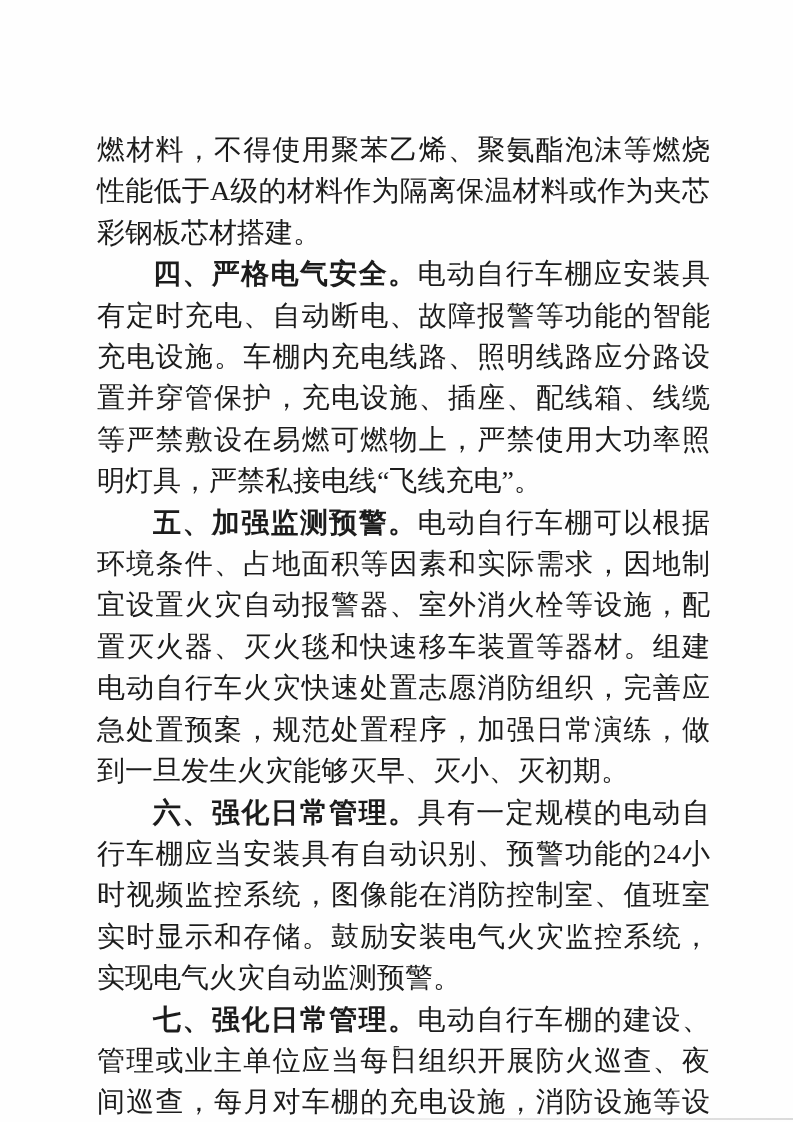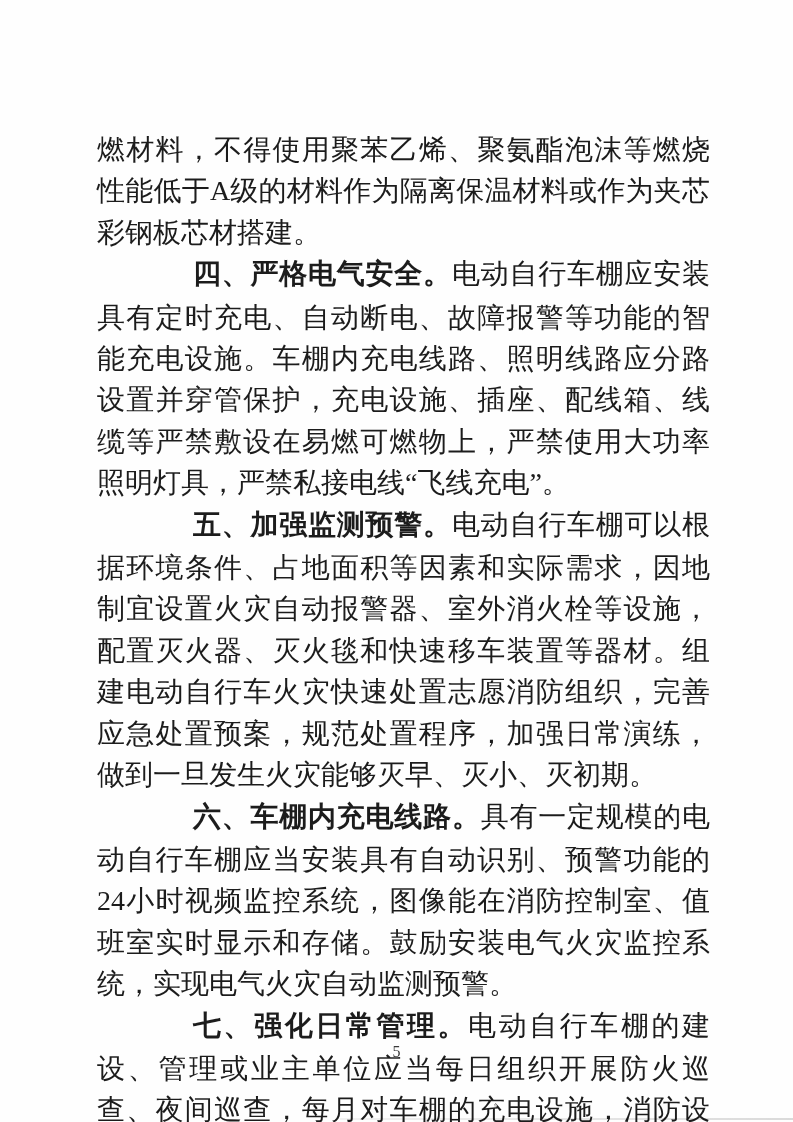--- a/index.html
+++ b/index.html
@@ -20,22 +20,21 @@
     font-size: 28px;
     line-height: 41.4px;
     text-align: justify;
     text-justify: inter-character;
     letter-spacing: 0;
   }
   .content p { margin: 0; }
   .content p.indent { text-indent: 2em; }
   .content b.heading {
     font-weight: bold;
-    font-family: Liberation Mono, monospace;
-    margin-left: 40px;
+    font-family: Liberation Serif, serif;
   }
   .page-number {
     position: absolute;
     top: 1043px;
     left: 0;
     width: 100%;
     text-align: center;
     font-size: 16px;
     color: #3a3a3a;
   }
@@ -58,19 +57,19 @@
   }
 </style>
 </head>
 <body>
 
 <div class="page">
   <div class="content" id="paragraphs">
       <p>燃材料，不得使用聚苯乙烯、聚氨酯泡沫等燃烧性能低于A级的材料作为隔离保温材料或作为夹芯彩钢板芯材搭建。</p>
       <p class="indent"><b class="heading">四、严格电气安全。</b>电动自行车棚应安装具有定时充电、自动断电、故障报警等功能的智能充电设施。车棚内充电线路、照明线路应分路设置并穿管保护，充电设施、插座、配线箱、线缆等严禁敷设在易燃可燃物上，严禁使用大功率照明灯具，严禁私接电线“飞线充电”。</p>
       <p class="indent"><b class="heading">五、加强监测预警。</b>电动自行车棚可以根据环境条件、占地面积等因素和实际需求，因地制宜设置火灾自动报警器、室外消火栓等设施，配置灭火器、灭火毯和快速移车装置等器材。组建电动自行车火灾快速处置志愿消防组织，完善应急处置预案，规范处置程序，加强日常演练，做到一旦发生火灾能够灭早、灭小、灭初期。</p>
-      <p class="indent"><b class="heading">六、车棚内充电线路。</b>具有一定规模的电动自行车棚应当安装具有自动识别、预警功能的24小时视频监控系统，图像能在消防控制室、值班室实时显示和存储。鼓励安装电气火灾监控系统，实现电气火灾自动监测预警。</p>
+      <p class="indent"><b class="heading">六、强化日常管理。</b>具有一定规模的电动自行车棚应当安装具有自动识别、预警功能的24小时视频监控系统，图像能在消防控制室、值班室实时显示和存储。鼓励安装电气火灾监控系统，实现电气火灾自动监测预警。</p>
       <p class="indent"><b class="heading">七、强化日常管理。</b>电动自行车棚的建设、管理或业主单位应当每日组织开展防火巡查、夜间巡查，每月对车棚的充电设施，消防设施等设施设备开展一次检查，及时通知专业人员</p>
     </div>
   <div class="page-number">5</div>
   <div class="scan-edge"></div>
   <div class="scan-dot"></div>
 </div>
 
 </body></html>

